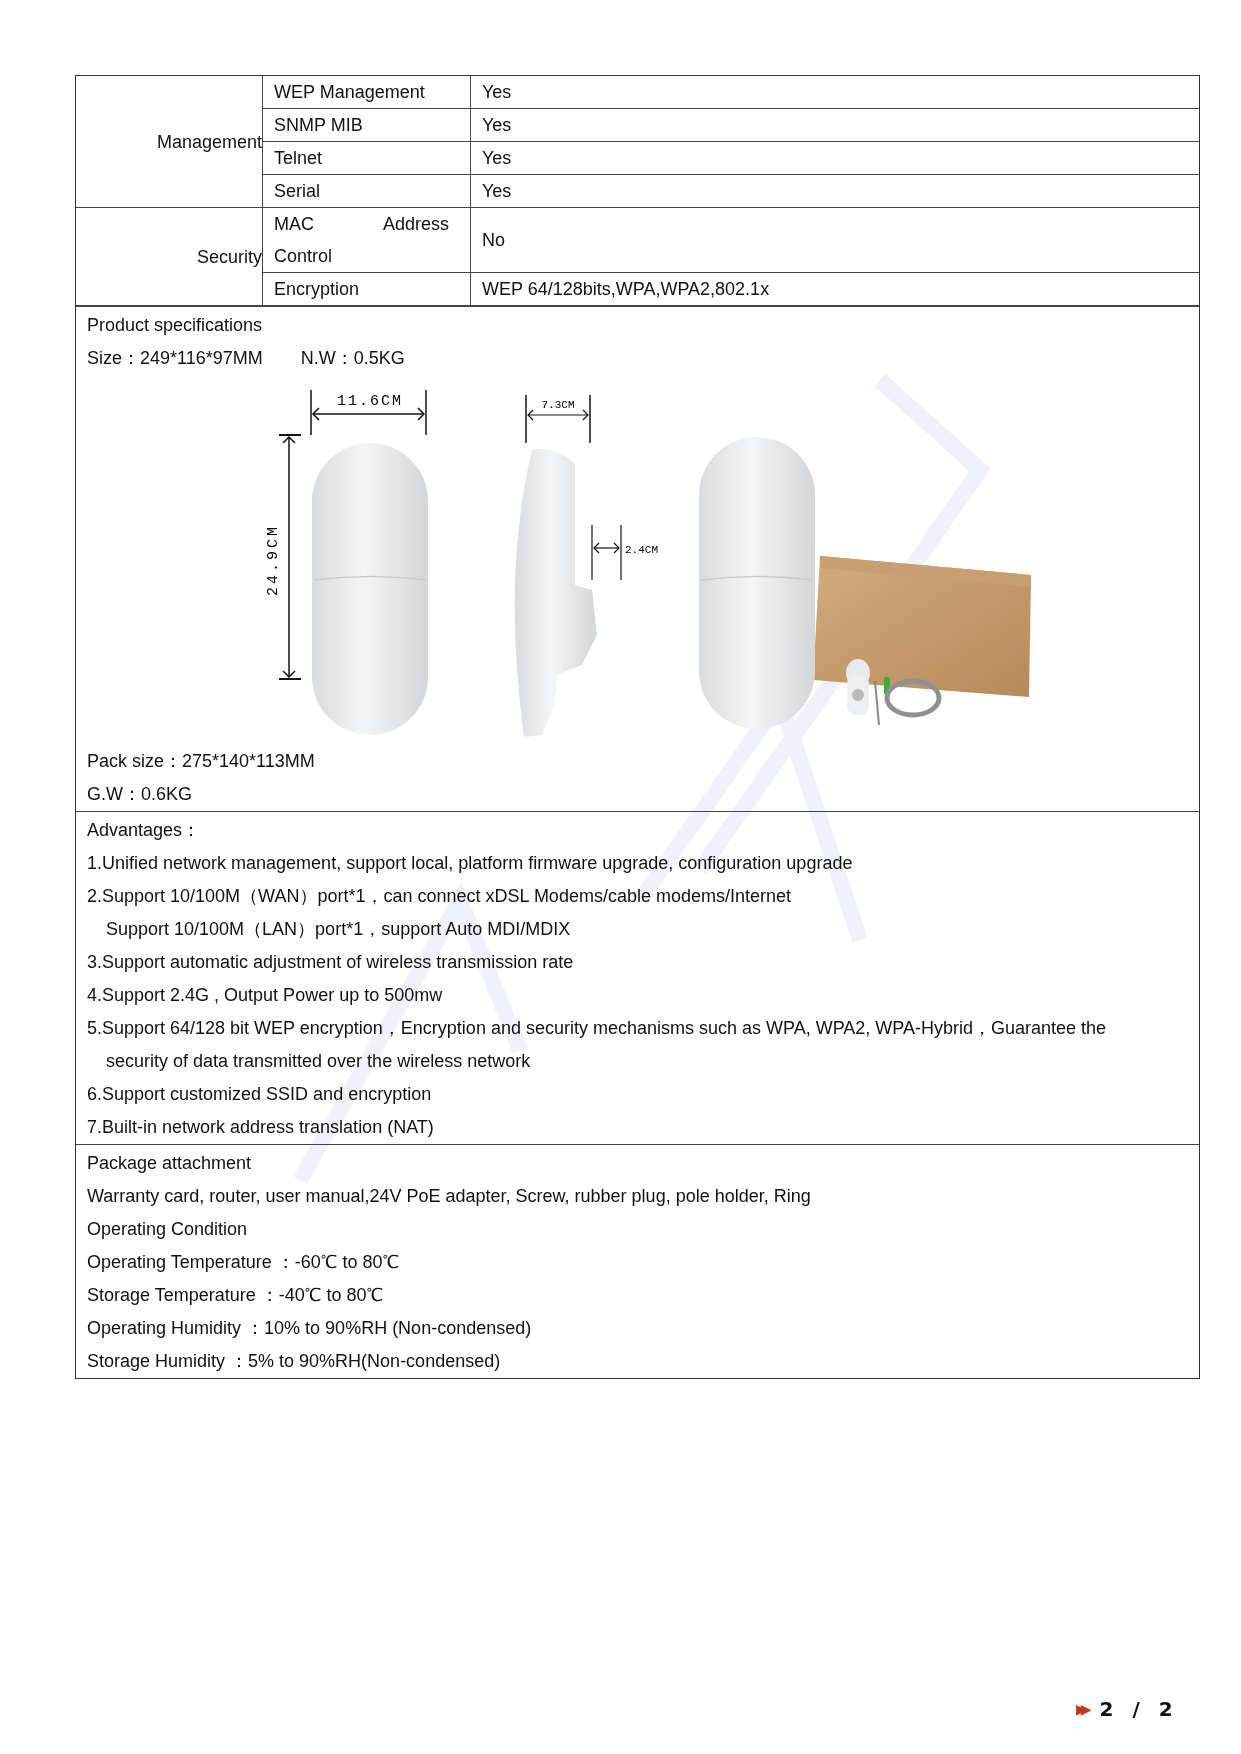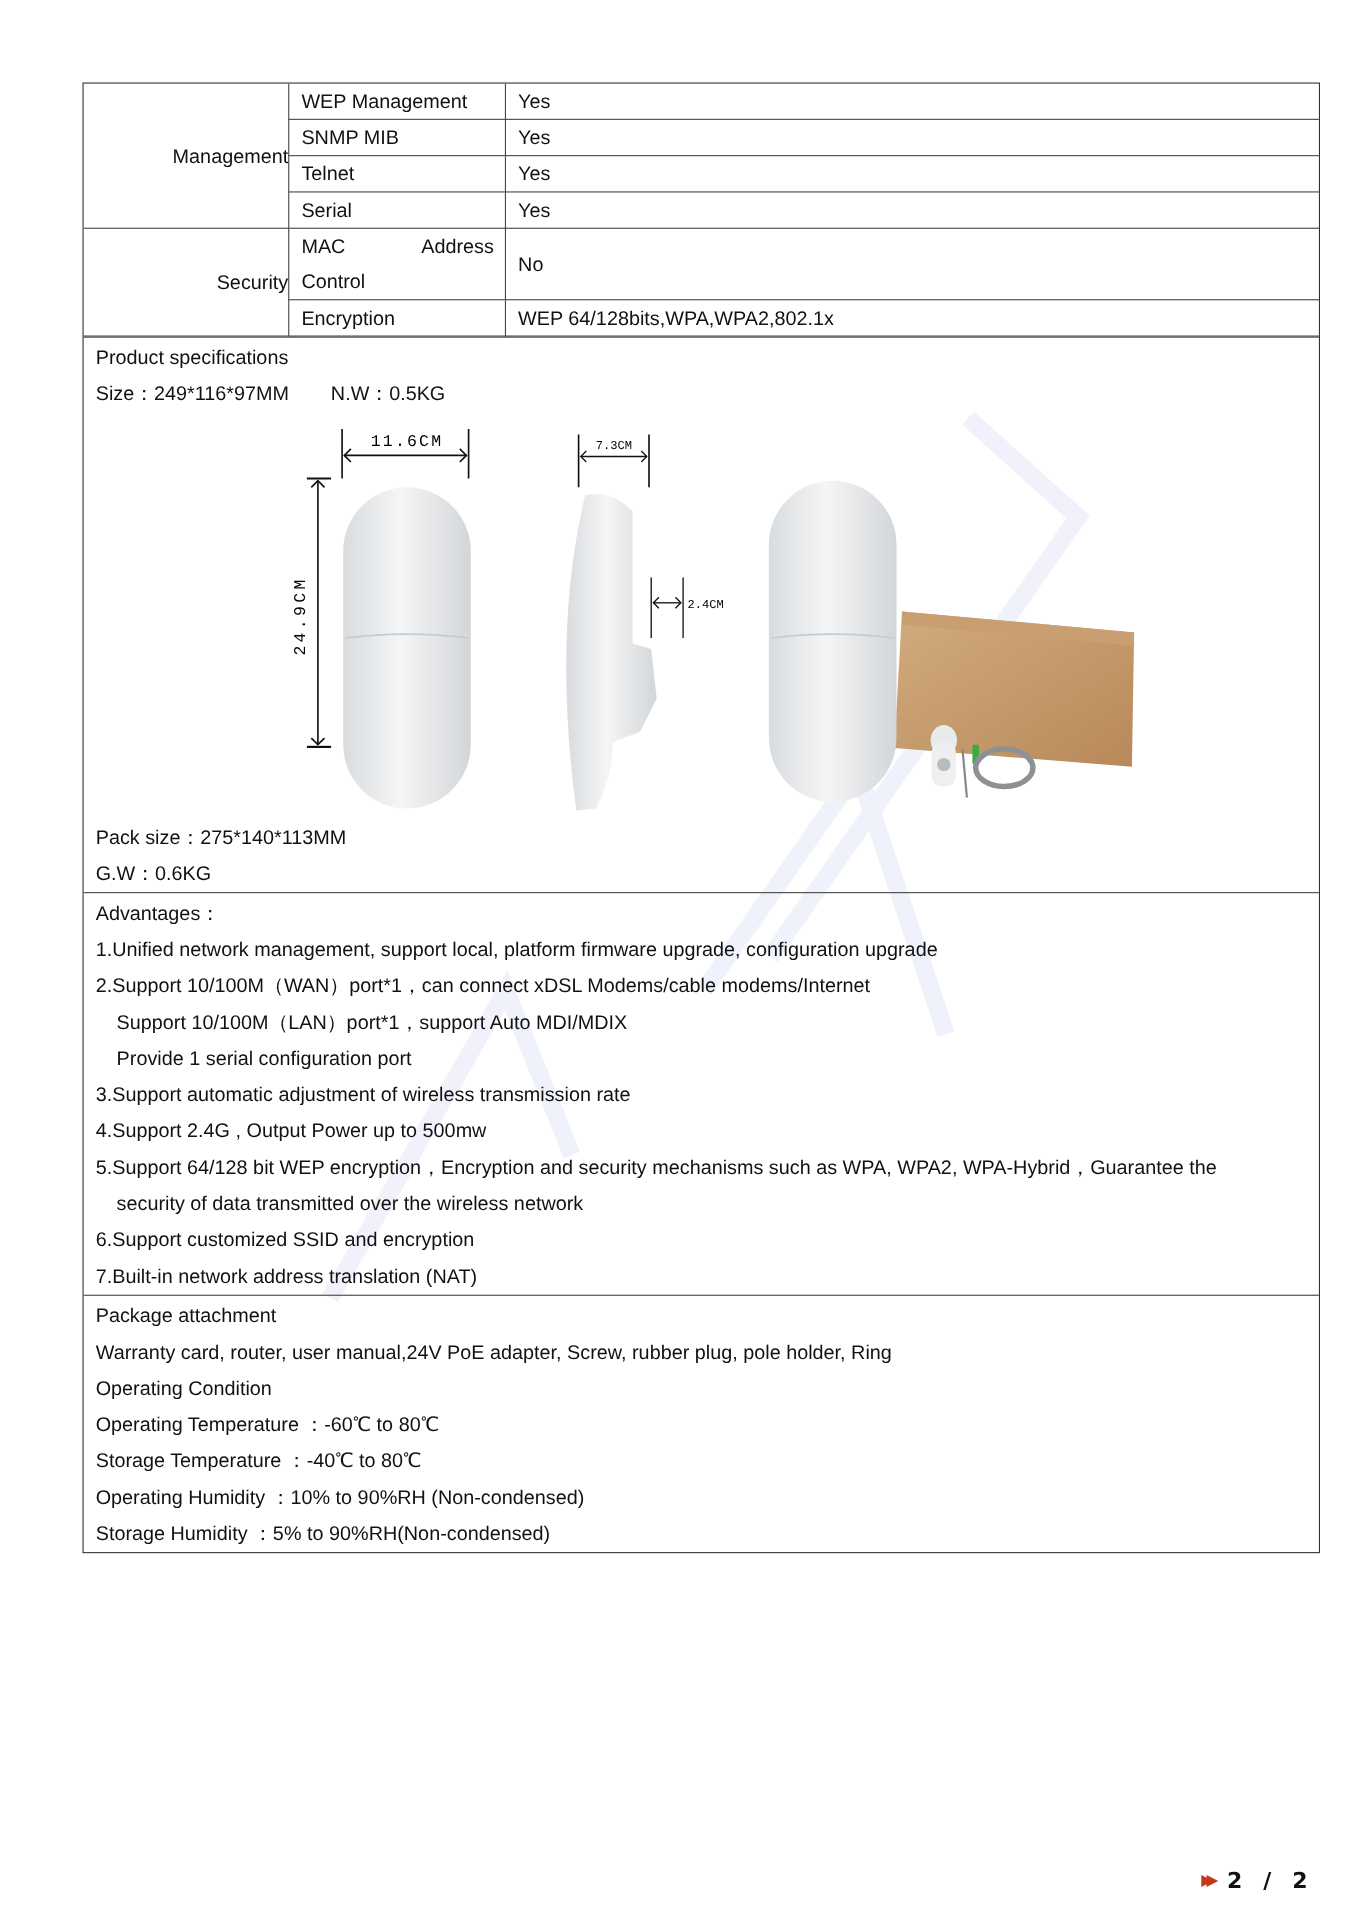--- a/index.html
+++ b/index.html
@@ -1,33 +1,33 @@
 <!DOCTYPE html>
 <html><head>
 <meta charset="utf-8">
 <style>
   html, body { margin:0; padding:0; background:#ffffff; }
   body { width:1241px; height:1754px; position:relative; overflow:hidden;
          font-family:"Liberation Sans", sans-serif; color:#111; }
   .sheet { position:absolute; left:75px; top:75px; width:1125px; border:1.5px solid #333; box-sizing:border-box; }
   table.spec { border-collapse:collapse; width:100%; font-size:18px; }
-  table.spec td { border:1.5px solid #444; height:32px; padding:0 0 0 11px; vertical-align:middle; line-height:32px; }
+  table.spec td { border:1.5px solid #444; height:32px; padding:0 11px 0 11px; vertical-align:middle; line-height:32px; }
   table.spec tr:first-child td { border-top:none; }
   table.spec td:first-child { border-left:none; }
   table.spec td:last-child { border-right:none; }
   td.group { width:186px; text-align:right; padding:0 !important; }
   td.label { width:185px; }
   td.mac { line-height:33px; }
   .mac-top { display:flex; justify-content:space-between; padding-right:10px; }
   .block { border-top:1.5px solid #444; padding:2px 11px 0 11px; font-size:18px; }
   .line { height:33px; line-height:33px; white-space:nowrap; }
   .indent { padding-left:19px; }
   .spacer { display:inline-block; width:38px; }
   .figure { position:relative; height:370px; }
-  .page-num { position:absolute; left:1076px; top:1697px; font-family:"DejaVu Sans", sans-serif; font-weight:bold; font-size:20px; letter-spacing:6px;margin-left:16px; }
+  .page-num { position:absolute; left:1076px; top:1697px; font-family:"DejaVu Sans", sans-serif; font-weight:bold; font-size:20px; letter-spacing:6px; }
   .page-arrow { display:inline-block; color:#c0391b; font-size:14px; margin-right:14px; letter-spacing:-6px; vertical-align:2px; }
   .watermark { position:absolute; left:0; top:0; width:1241px; height:1754px; pointer-events:none; }
 </style>
 </head>
 <body>
 
 <svg class="watermark" viewBox="0 0 1241 1754">
   <g fill="none" stroke="#eef0fb" stroke-width="16" opacity="0.9">
     <path d="M880 380 L980 470 L700 870"></path>
     <path d="M640 900 L780 700 L860 940"></path>
@@ -138,21 +138,20 @@
     <div class="line">Pack size：275*140*113MM</div>
     <div class="line">G.W：0.6KG</div>
   </div>
 
   <div class="block">
     <div class="line">Advantages：</div>
     <div id="adv-list">
         <div class="line">1.Unified network management, support local, platform firmware upgrade, configuration upgrade</div>
         <div class="line">2.Support 10/100M（WAN）port*1，can connect xDSL Modems/cable modems/Internet</div>
         <div class="line indent">Support 10/100M（LAN）port*1，support Auto MDI/MDIX</div>
-        <div class="line indent">Provide 1 serial configuration port</div>
         <div class="line">3.Support automatic adjustment of wireless transmission rate</div>
         <div class="line">4.Support 2.4G , Output Power up to 500mw</div>
         <div class="line">5.Support 64/128 bit WEP encryption，Encryption and security mechanisms such as WPA, WPA2, WPA-Hybrid，Guarantee the</div>
         <div class="line indent">security of data transmitted over the wireless network</div>
         <div class="line">6.Support customized SSID and encryption</div>
         <div class="line">7.Built-in network address translation (NAT)</div>
       </div>
   </div>
 
   <div class="block">

